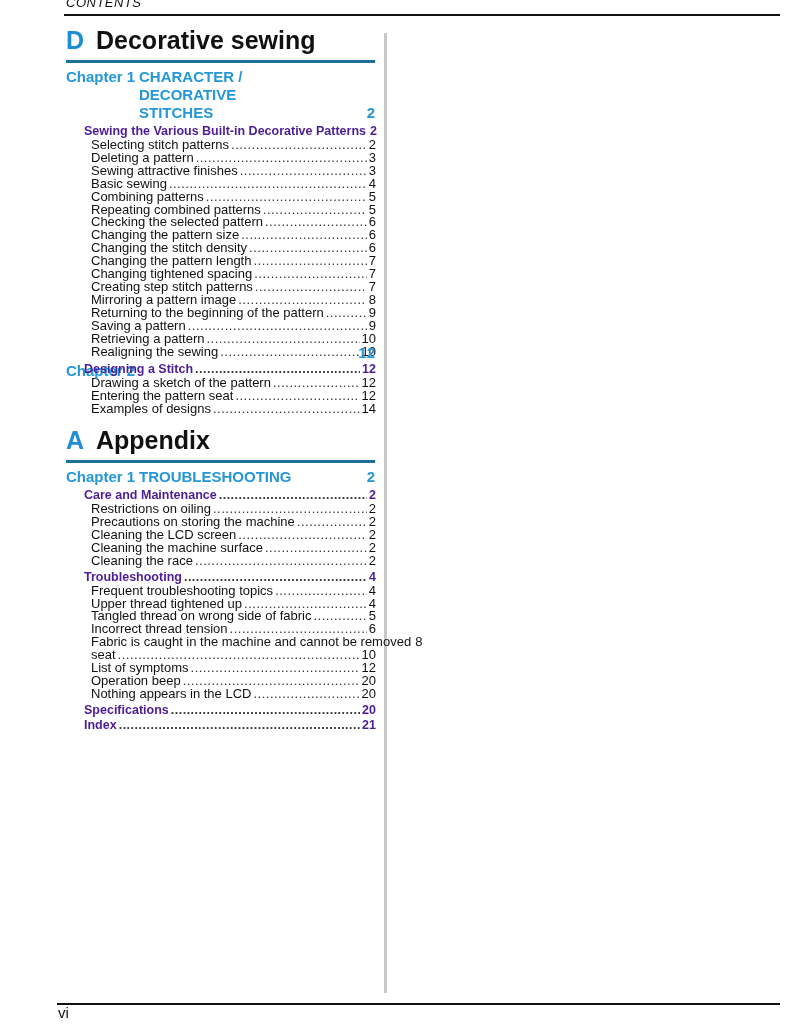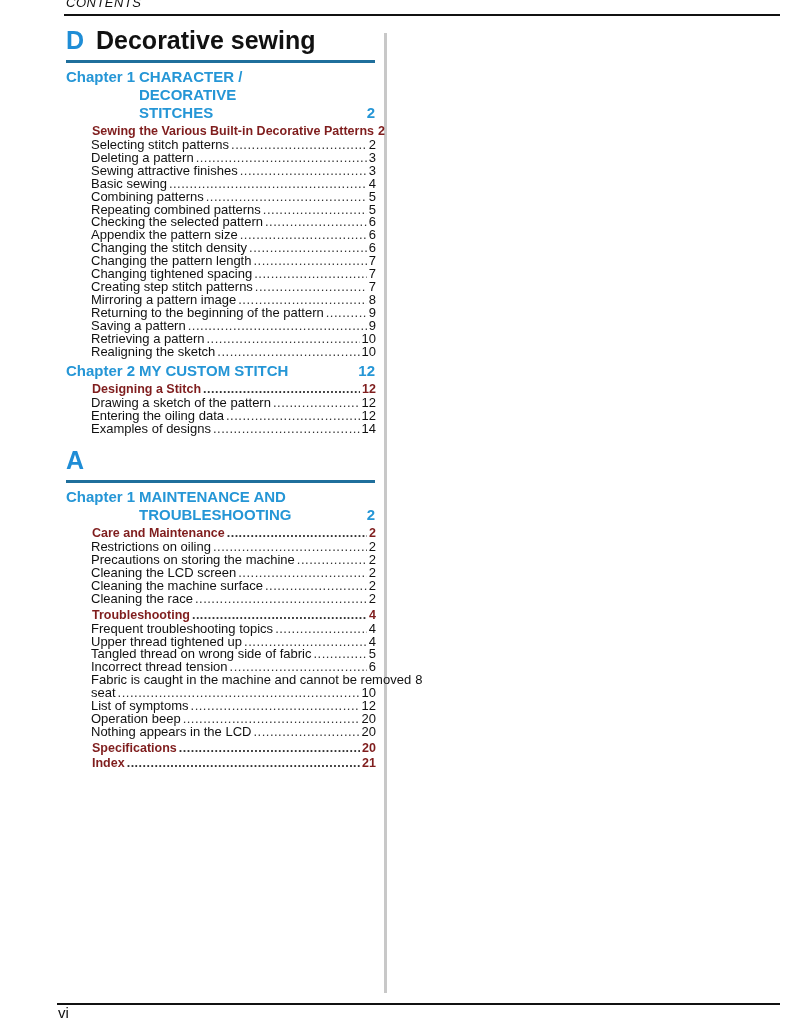--- a/index.html
+++ b/index.html
@@ -15,21 +15,21 @@
     .part .letter { position: absolute; left: 0; top: 0; font-size: 25px; font-weight: bold; color: #1f8dd6; }
     .part .title { position: absolute; left: 30px; top: 0; font-size: 25px; font-weight: bold; color: #111; }
     .part .rule { position: absolute; left: 0; top: 34px; width: 309px; height: 3px; background: #1f6f9c; }
 
     .chapter { position: relative; margin-top: 4px; color: #2596d6; font-weight: bold; font-size: 15px; line-height: 18px; }
     .chapter .ch-label { position: absolute; left: 0; top: 0; }
     .chapter .ch-title { margin-left: 73px; width: 200px; }
     .chapter .ch-title.indent2 span { display: block; }
     .chapter .ch-page { position: absolute; right: 1px; bottom: 0; }
 
-    .section { position: relative; display: flex; align-items: baseline; margin-left: 26px; font-weight: bold; font-size: 12.5px; line-height: 15px; margin-top: 2px; color: #7f1d1d; }
+    .section { position: relative; display: flex; align-items: baseline; margin-left: 18px; font-weight: bold; font-size: 12.5px; line-height: 15px; margin-top: 2px; color: #4c1d95; }
     .entries { margin-left: 25px; }
     .entry { display: flex; align-items: baseline; font-size: 13px; line-height: 12.9px; color: #111; }
     .label { white-space: nowrap; }
     .dots { flex: 1; overflow: hidden; white-space: nowrap; margin: 0 2px; color: #333; }
     .dots::after { content: "................................................................................................................................................................................................"; letter-spacing: 0.5px; }
     .pg { white-space: nowrap; }
     .entry.wrap { display: block; }
     .entry.wrap .line2 { display: flex; align-items: flex-start; }
     .appendix { margin-top: 10px; }
   </style>
@@ -92,21 +92,21 @@
         <span class="label">Repeating combined patterns</span>
         <span class="dots"></span>
         <span class="pg">5</span>
       </div>
     <div class="entry">
         <span class="label">Checking the selected pattern</span>
         <span class="dots"></span>
         <span class="pg">6</span>
       </div>
     <div class="entry">
-        <span class="label">Appendix the pattern size</span>
+        <span class="label">Changing the pattern size</span>
         <span class="dots"></span>
         <span class="pg">6</span>
       </div>
     <div class="entry">
         <span class="label">Changing the stitch density</span>
         <span class="dots"></span>
         <span class="pg">6</span>
       </div>
     <div class="entry">
         <span class="label">Changing the pattern length</span>
@@ -137,64 +137,63 @@
         <span class="label">Saving a pattern</span>
         <span class="dots"></span>
         <span class="pg">9</span>
       </div>
     <div class="entry">
         <span class="label">Retrieving a pattern</span>
         <span class="dots"></span>
         <span class="pg">10</span>
       </div>
     <div class="entry">
-        <span class="label">Realigning the sketch</span>
+        <span class="label">Realigning the sewing</span>
         <span class="dots"></span>
         <span class="pg">10</span>
       </div>
   </div>
 
   <div class="chapter">
     <span class="ch-label">Chapter 2</span>
-    <div class="ch-title">MY CUSTOM STITCH</div>
     <span class="ch-page">12</span>
   </div>
 
   <div class="section">
     <span class="label">Designing a Stitch</span>
     <span class="dots"></span>
     <span class="pg">12</span>
   </div>
   <div class="entries">
     <div class="entry">
         <span class="label">Drawing a sketch of the pattern</span>
         <span class="dots"></span>
         <span class="pg">12</span>
       </div>
     <div class="entry">
-        <span class="label">Entering the oiling data</span>
+        <span class="label">Entering the pattern seat</span>
         <span class="dots"></span>
         <span class="pg">12</span>
       </div>
     <div class="entry">
         <span class="label">Examples of designs</span>
         <span class="dots"></span>
         <span class="pg">14</span>
       </div>
   </div>
 
   <div class="part appendix">
     <span class="letter">A</span>
+    <span class="title">Appendix</span>
     <div class="rule"></div>
   </div>
 
   <div class="chapter">
     <span class="ch-label">Chapter 1</span>
     <div class="ch-title indent2">
-      <span>MAINTENANCE AND</span>
       <span>TROUBLESHOOTING</span>
     </div>
     <span class="ch-page">2</span>
   </div>
 
   <div class="section">
     <span class="label">Care and Maintenance</span>
     <span class="dots"></span>
     <span class="pg">2</span>
   </div>

